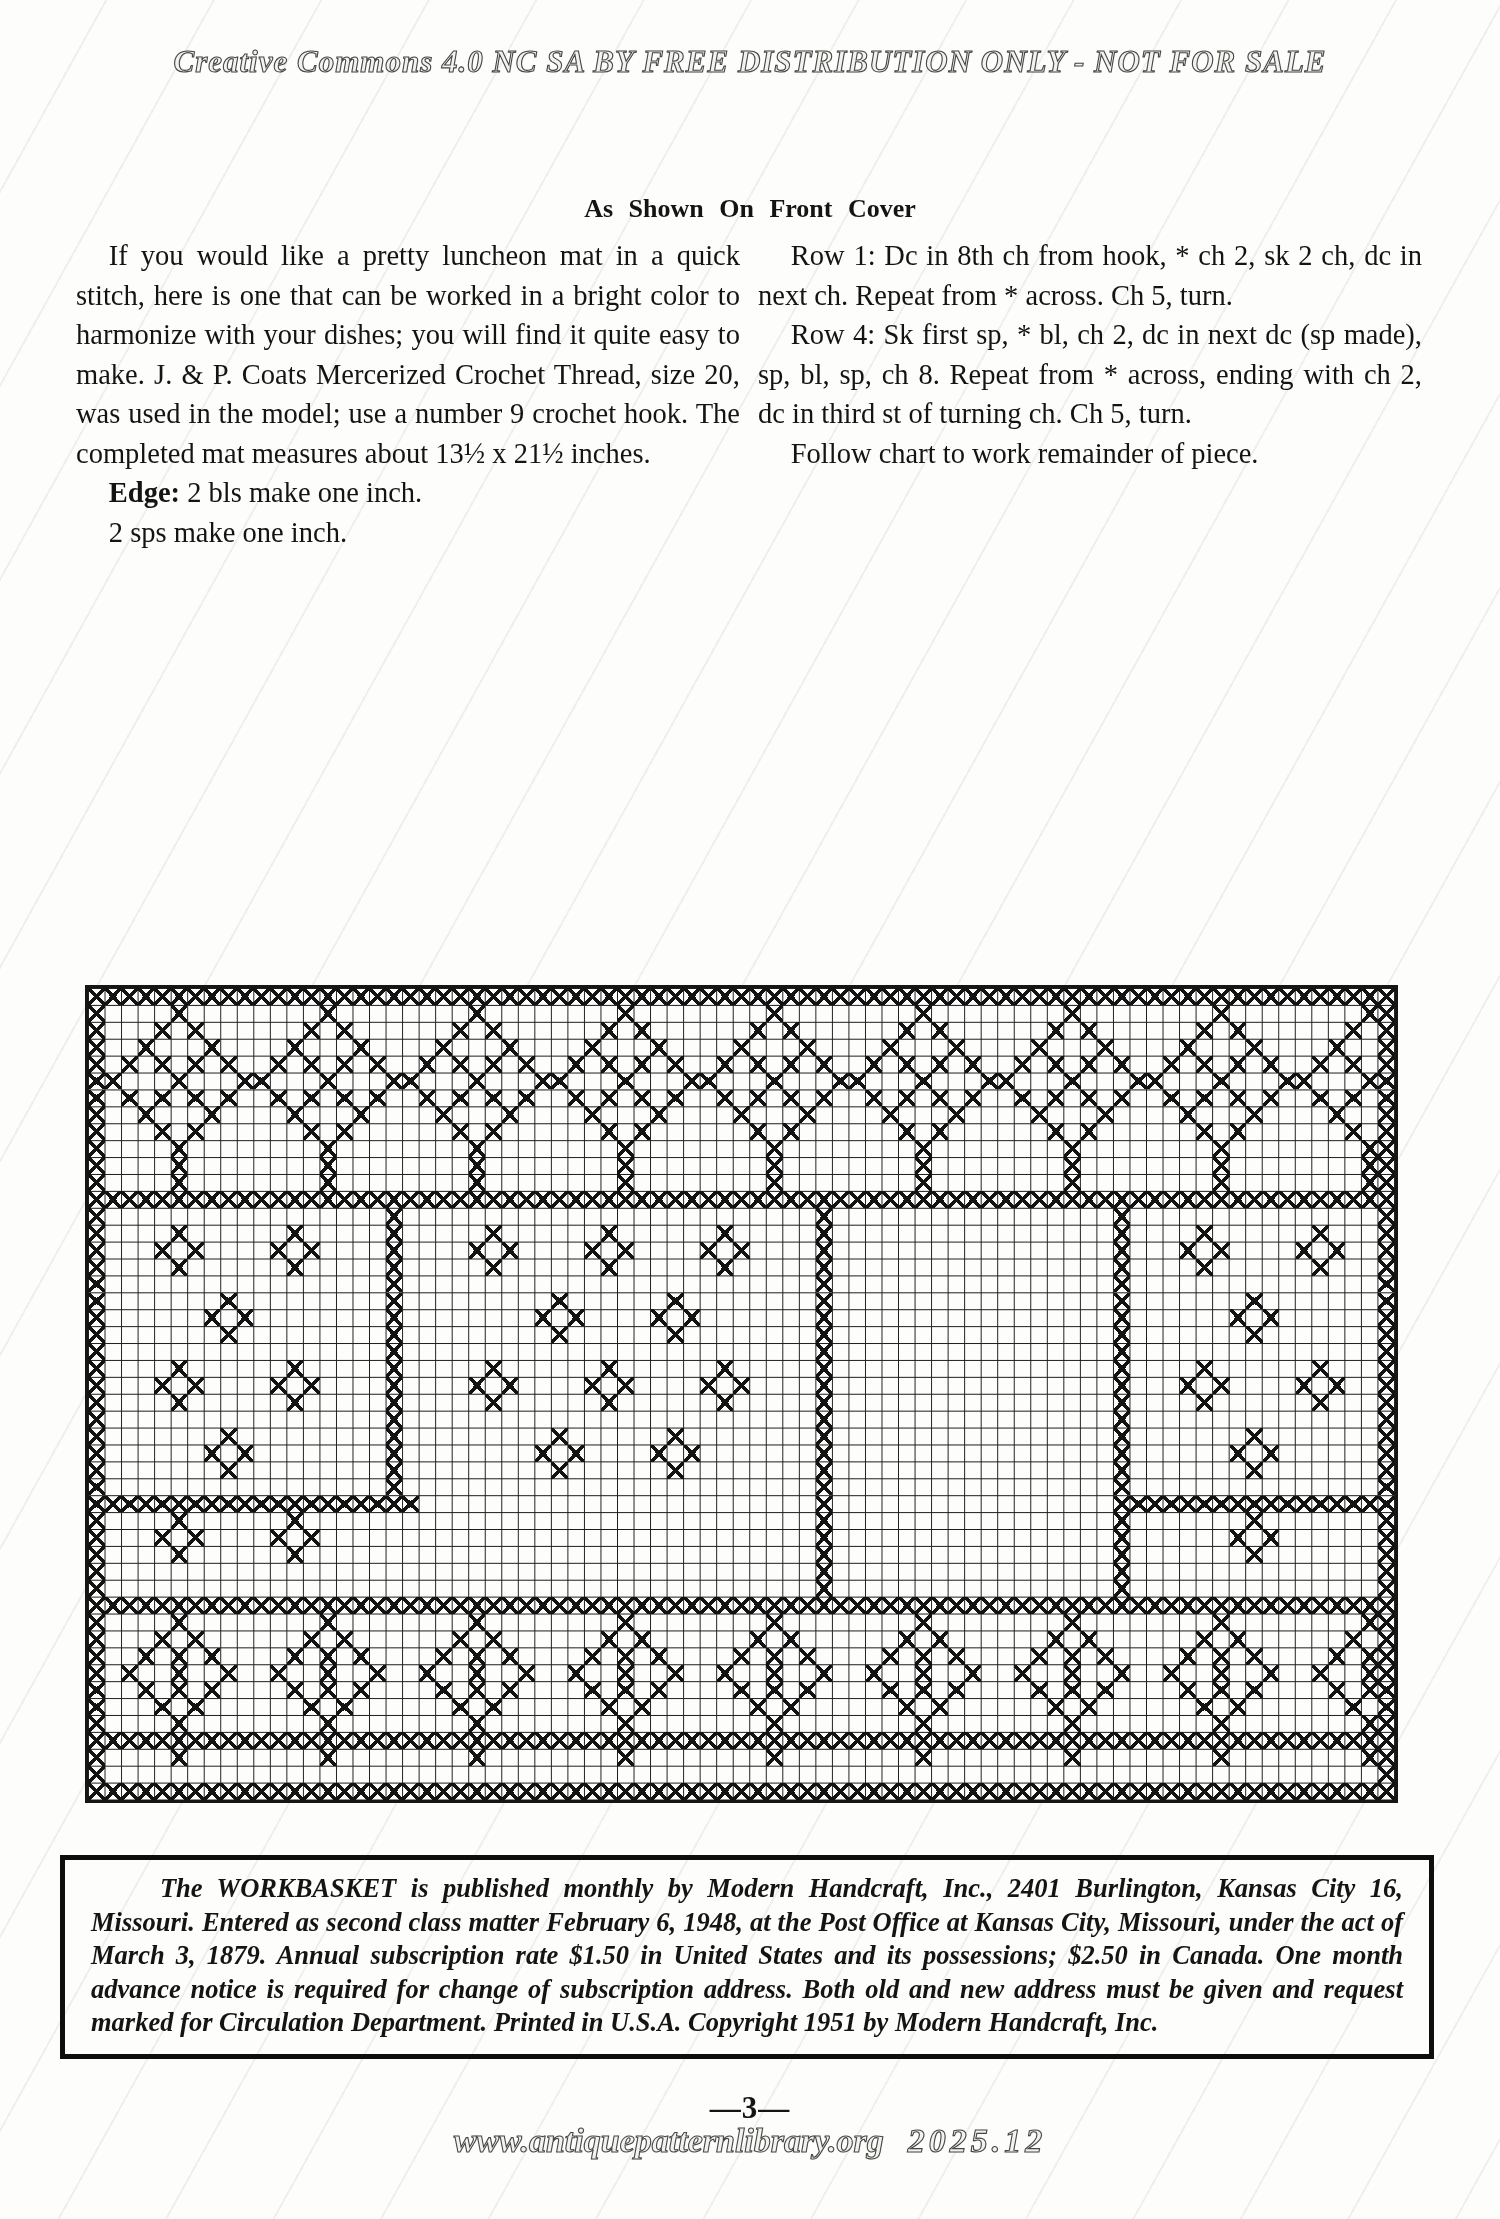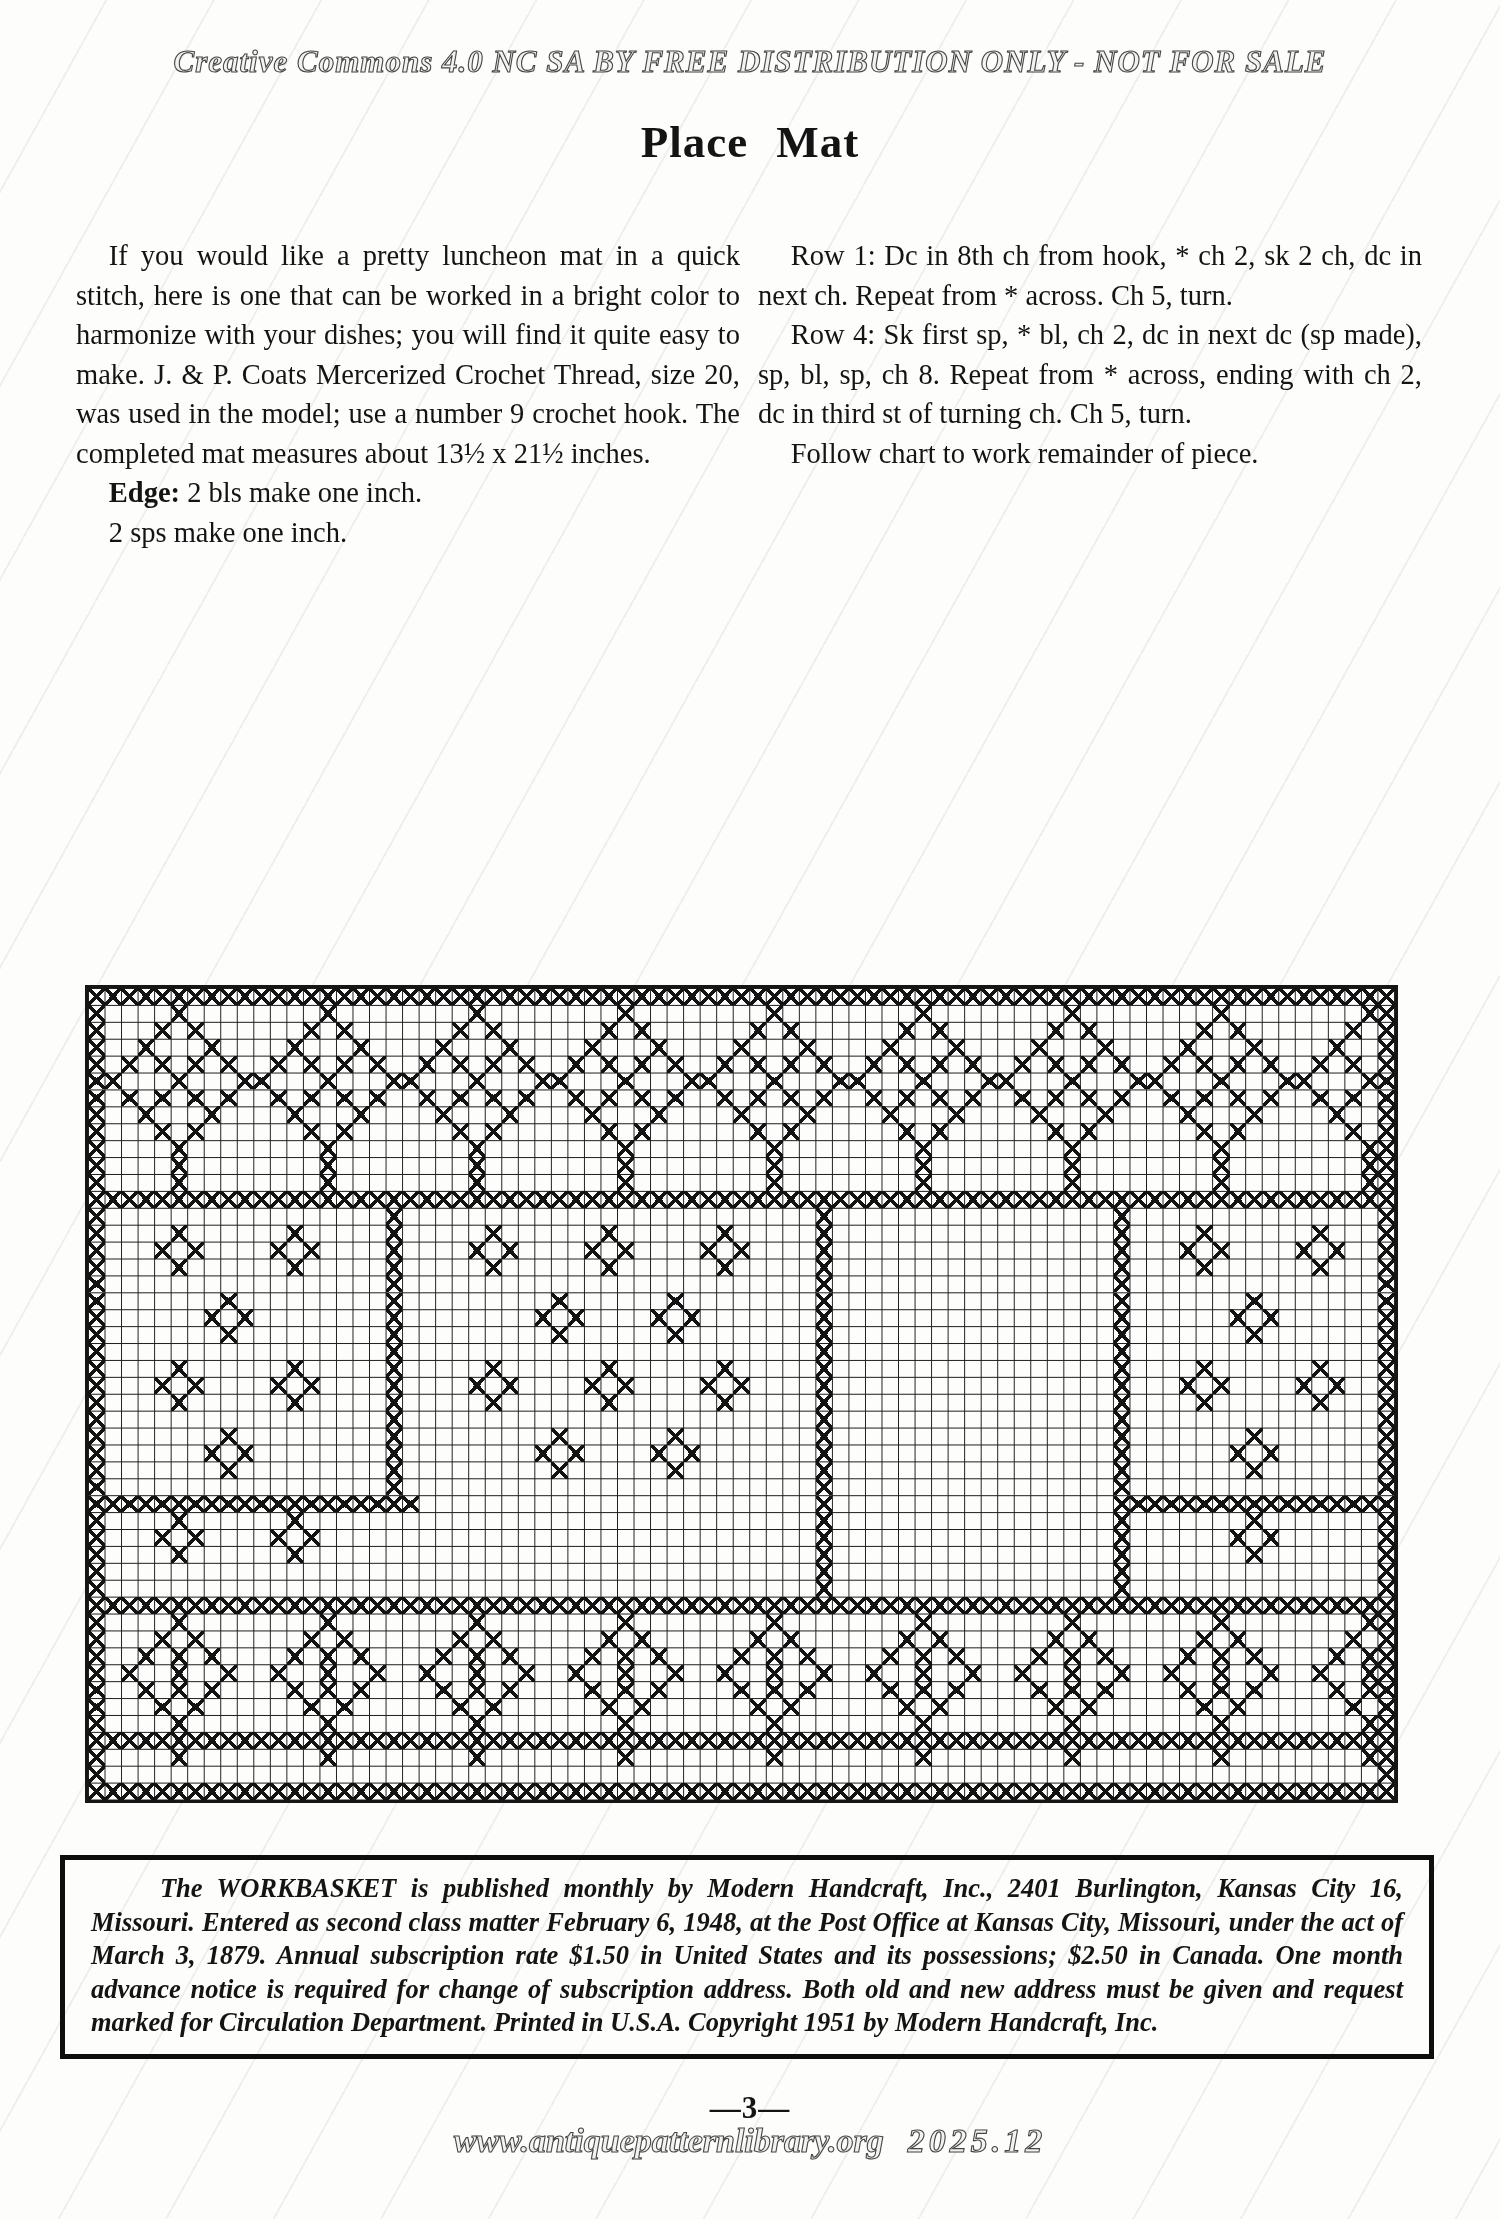--- a/index.html
+++ b/index.html
@@ -111,21 +111,21 @@
   }
   .siteline .date{margin-left:24px;letter-spacing:4px;}
 </style>
 </head>
 <body>
 
 <div class="page">
 
   <div class="layer license outlined">Creative Commons 4.0 NC SA BY FREE DISTRIBUTION ONLY - NOT FOR SALE</div>
 
-  <div class="layer title">Place Mat</div>
+  <div class="layer subtitle">As Shown On Front Cover</div>
 
   <div class="layer col col-left">
     <p>If you would like a pretty luncheon mat in a quick stitch, here is one that can be worked in a bright color to harmonize with your dishes; you will find it quite easy to make. J. &amp; P. Coats Mercerized Crochet Thread, size 20, was used in the model; use a number 9 crochet hook. The completed mat measures about 13½ x 21½ inches.</p>
     <p><b>Edge:</b><span> 2 bls make one inch.</span></p>
     <p>2 sps make one inch.</p>
   </div>
 
   <div class="layer col col-right">
     <p>Row 1: Dc in 8th ch from hook, * ch 2, sk 2 ch, dc in next ch. Repeat from * across. Ch 5, turn.</p>
     <p>Row 4: Sk first sp, * bl, ch 2, dc in next dc (sp made), sp, bl, sp, ch 8. Repeat from * across, ending with ch 2, dc in third st of turning ch. Ch 5, turn.</p>

